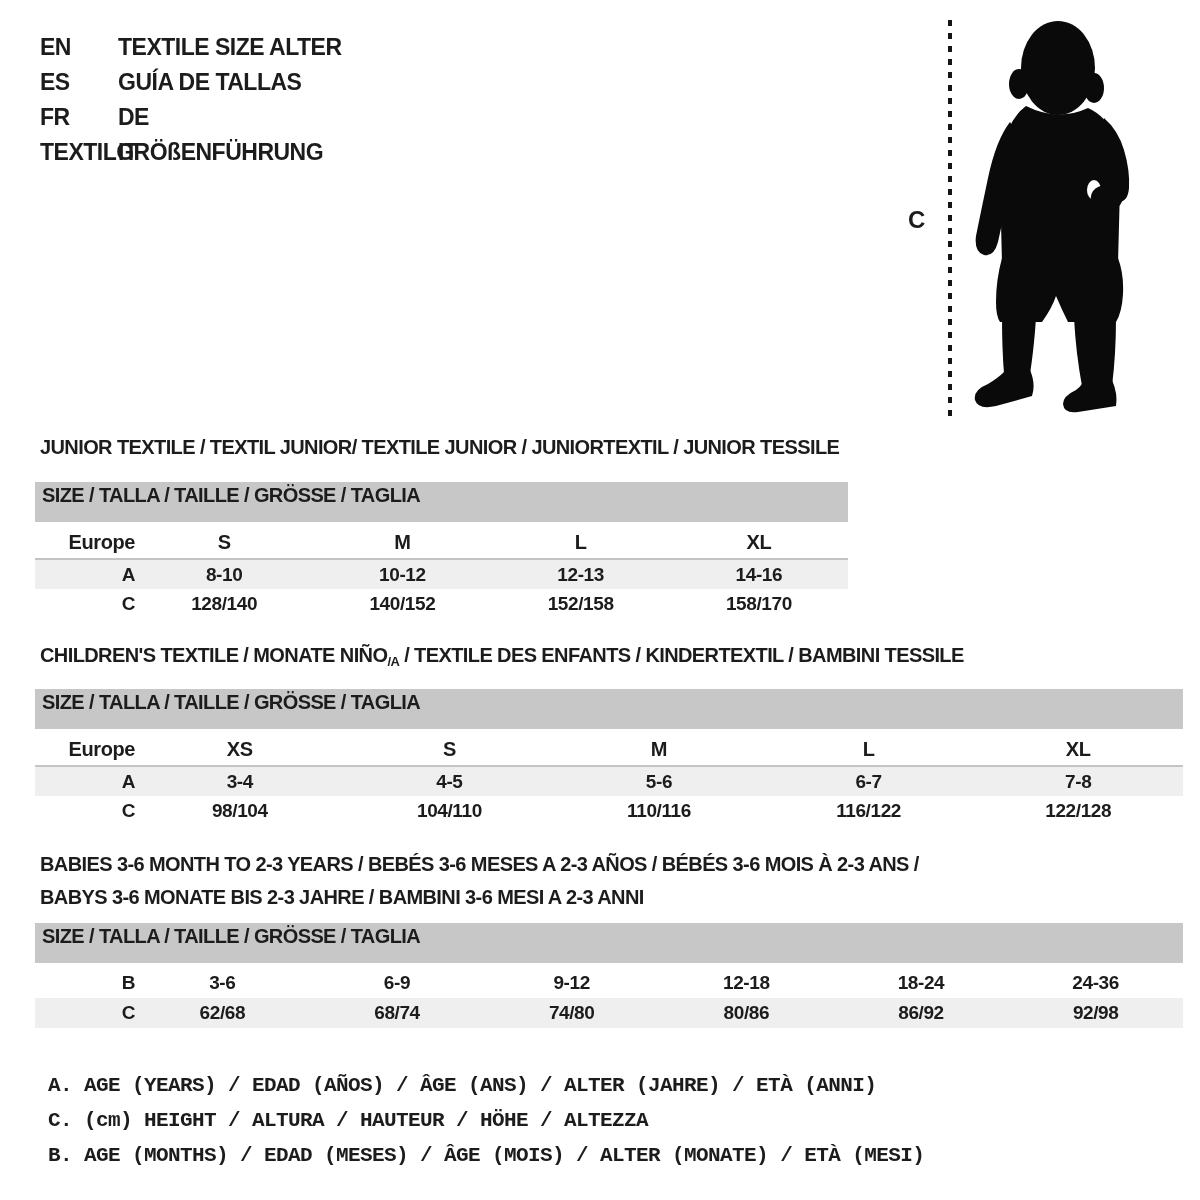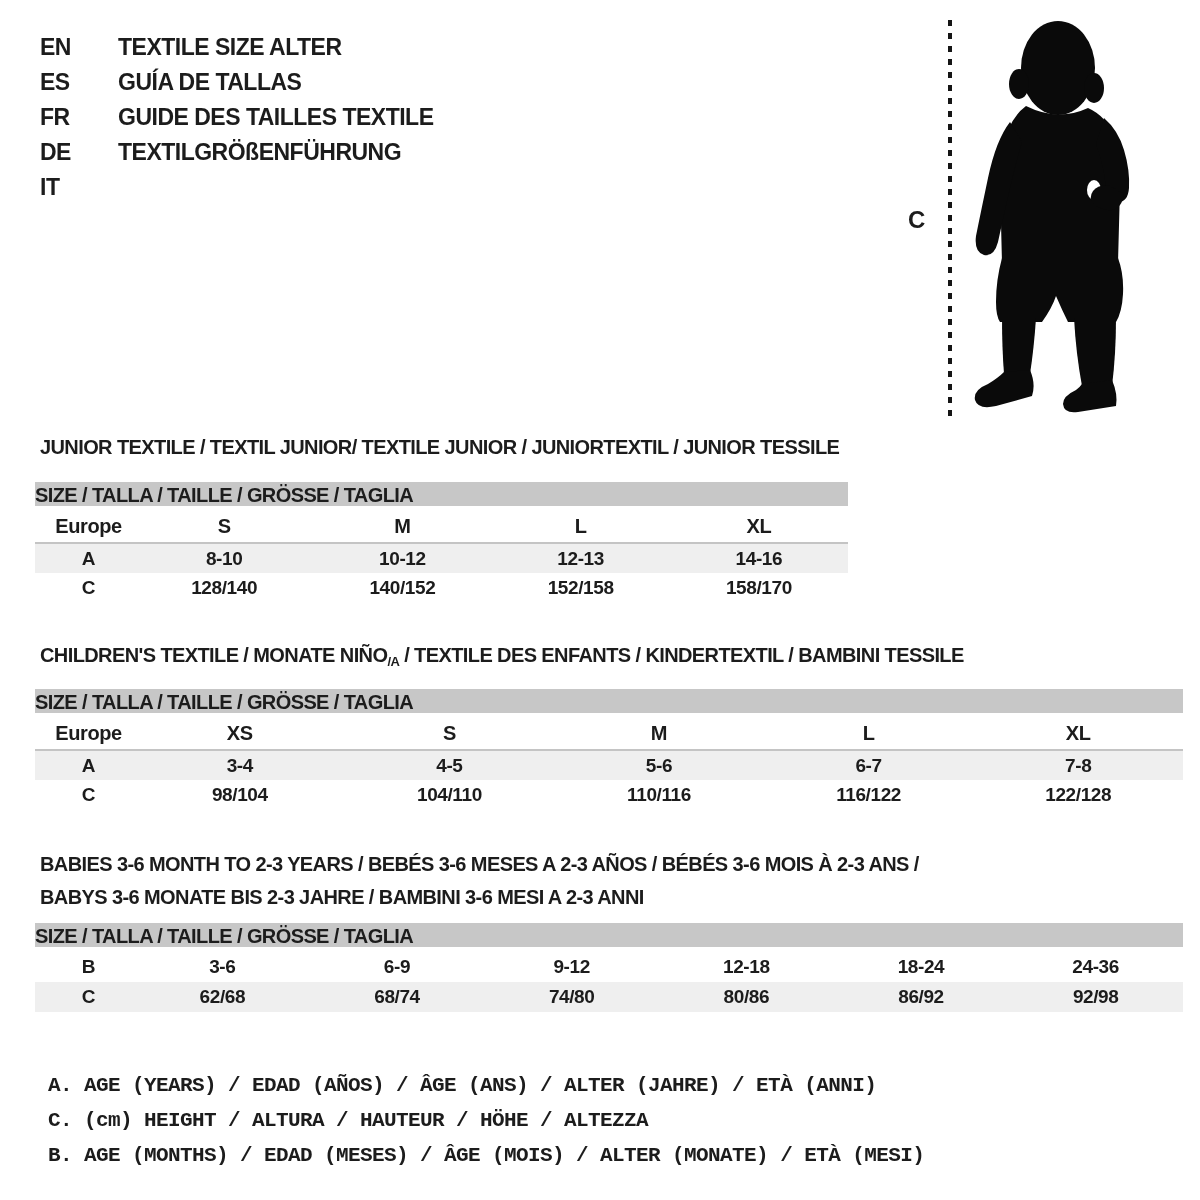--- a/index.html
+++ b/index.html
@@ -41,26 +41,27 @@
     position: absolute; left: 40px;
     font-weight: 700; font-size: 20px; letter-spacing: -0.6px;
     white-space: nowrap;
     text-align: center;
   }
   .sub-a { font-size: 13px; vertical-align: -4px; font-weight: 700; }
 
   .size-table { position: absolute; left: 35px; }
   .size-bar {
     background: #c7c7c7;
-    height: 24px; line-height: 27px;
+    height: 40px; line-height: 27px;
     font-weight: 700; font-size: 20px; letter-spacing: -0.6px;
+    padding-left: 7px;
     margin-bottom: 5px;
   }
   .trow { display: grid; align-items: center; }
-  .trow .lbl { text-align: center; padding-left: 7px; }
+  .trow .lbl { text-align: right; padding-left: 7px; }
   .trow .val { text-align: center; }
   .cols4 { grid-template-columns: 100px repeat(4, 1fr); }
   .cols5 { grid-template-columns: 100px repeat(5, 1fr); }
   .cols6 { grid-template-columns: 100px repeat(6, 1fr); }
   .row-europe {
     height: 31px; font-weight: 700; font-size: 20px; letter-spacing: -0.4px;
     border-bottom: 2px solid #c4c4c4;
   }
   .row-plain  { height: 29px; font-weight: 700; font-size: 19px; letter-spacing: -0.4px; }
   .row-alt    { height: 29px; font-weight: 700; font-size: 19px; letter-spacing: -0.4px; background: #efefef; }
@@ -77,21 +78,20 @@
 <body>
 
 <div class="page">
 
   <div class="lang-block">
     <span>EN</span>
     <span>TEXTILE SIZE ALTER</span>
     <span>ES</span>
     <span>GUÍA DE TALLAS</span>
     <span>FR</span>
-    <span>GUIDE DES TAILLES TEXTILE</span>
     <span>DE</span>
     <span>TEXTILGRÖßENFÜHRUNG</span>
     <span>IT</span>
   </div>
 
   <div class="figure">
     <span class="measure-label">C</span>
     <div class="dash-line"></div>
     <svg class="baby-svg" width="172" height="400" viewBox="0 0 172 400" aria-hidden="true">
       <g fill="#0a0a0a">

